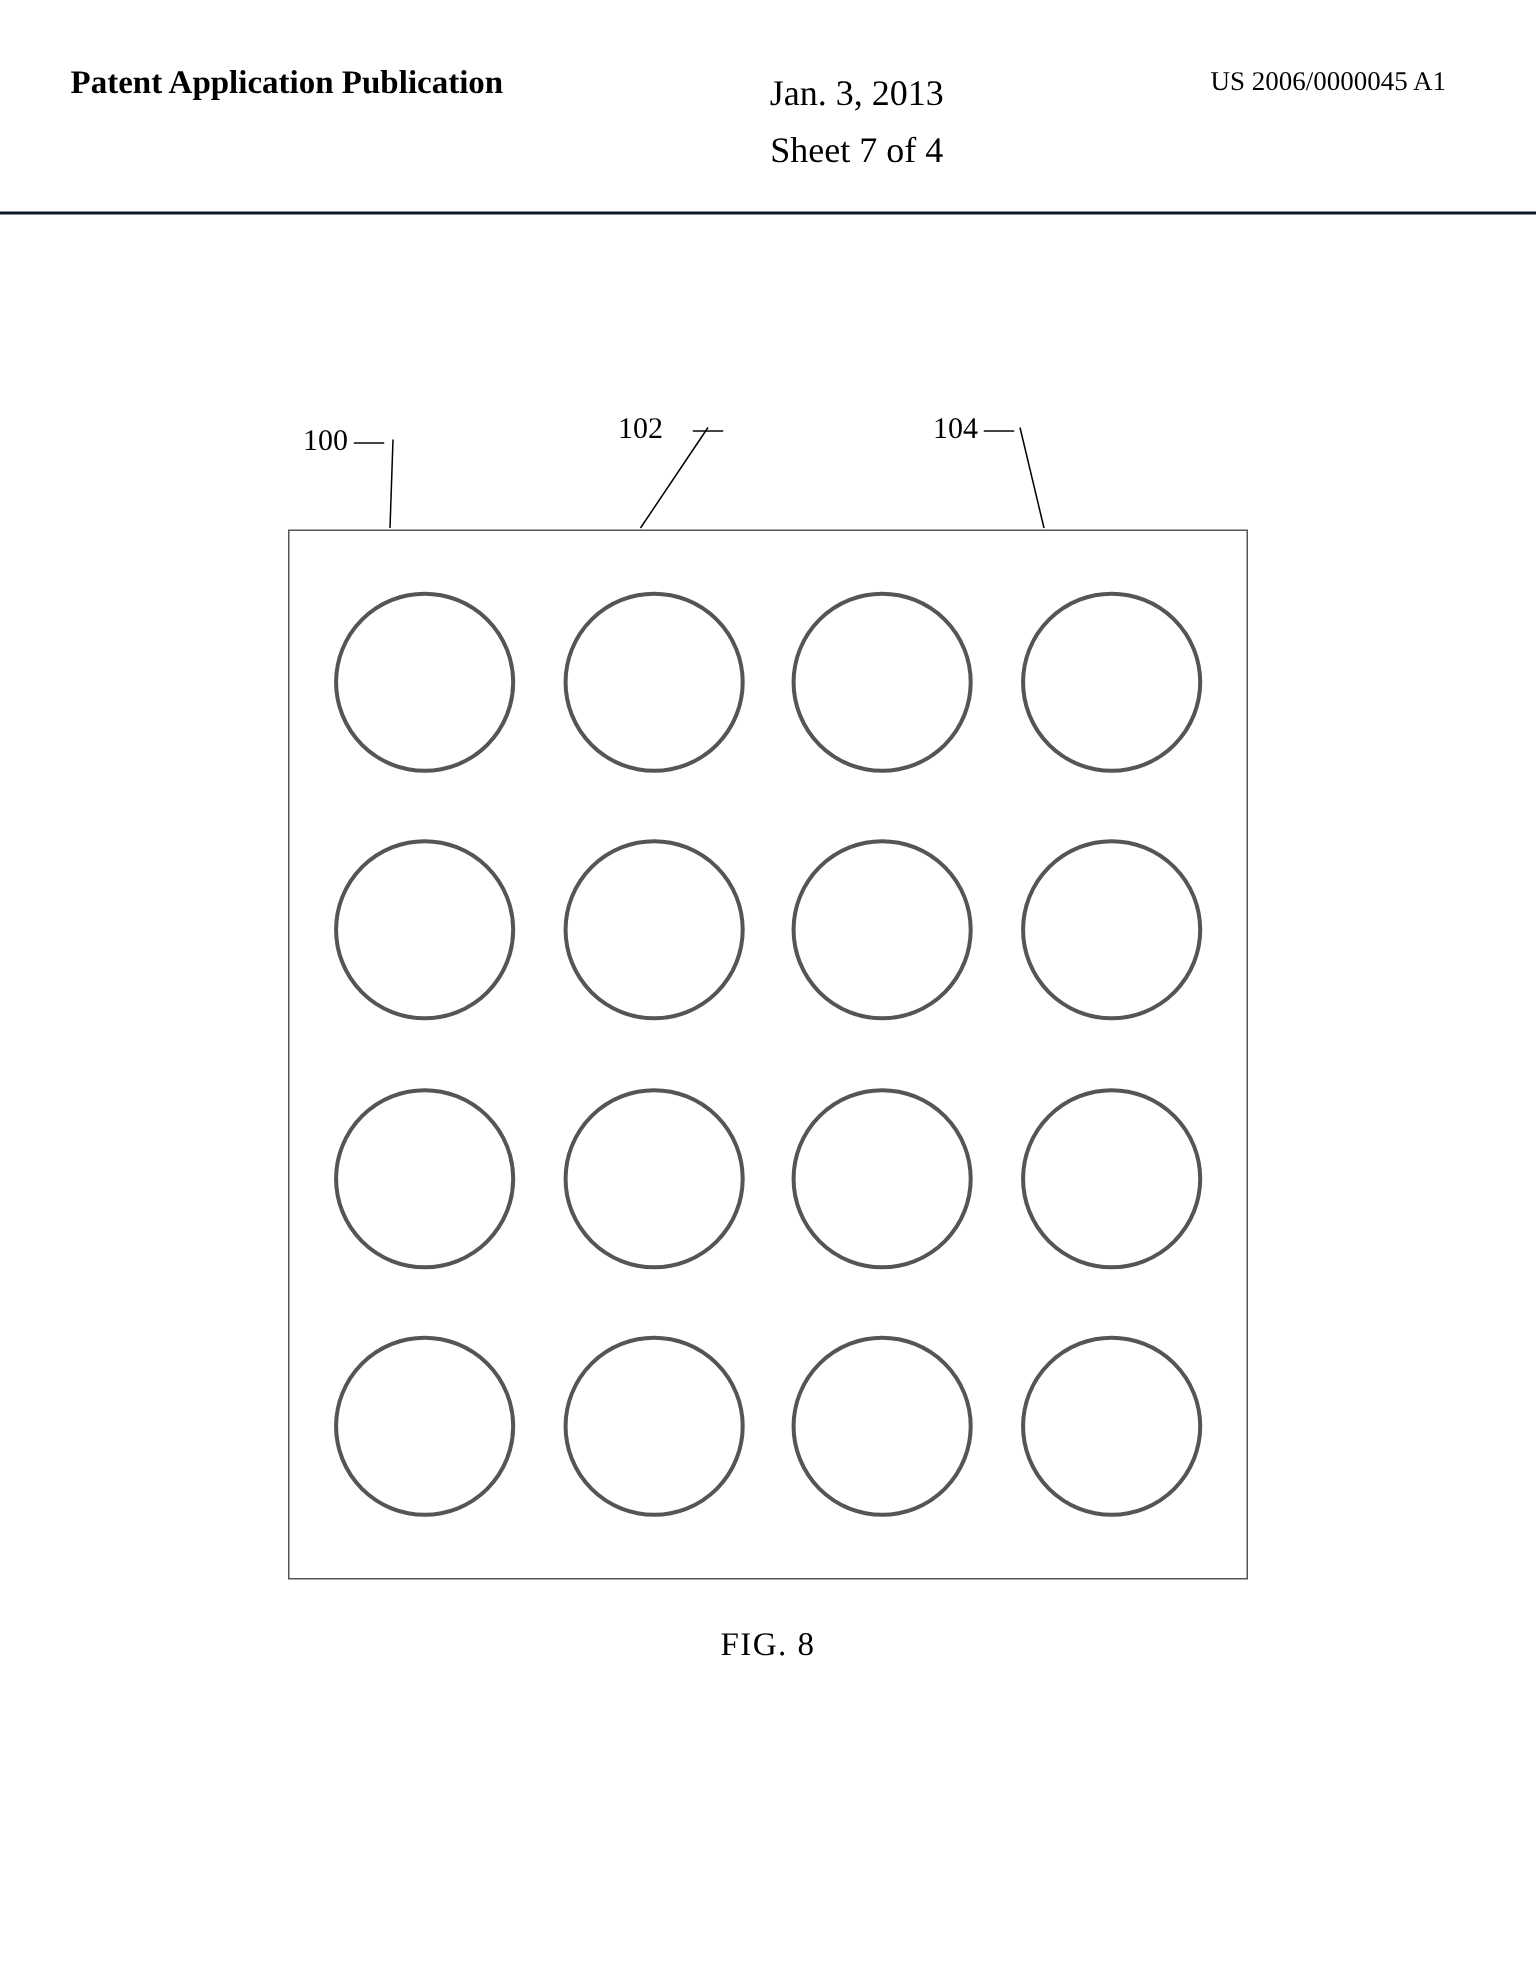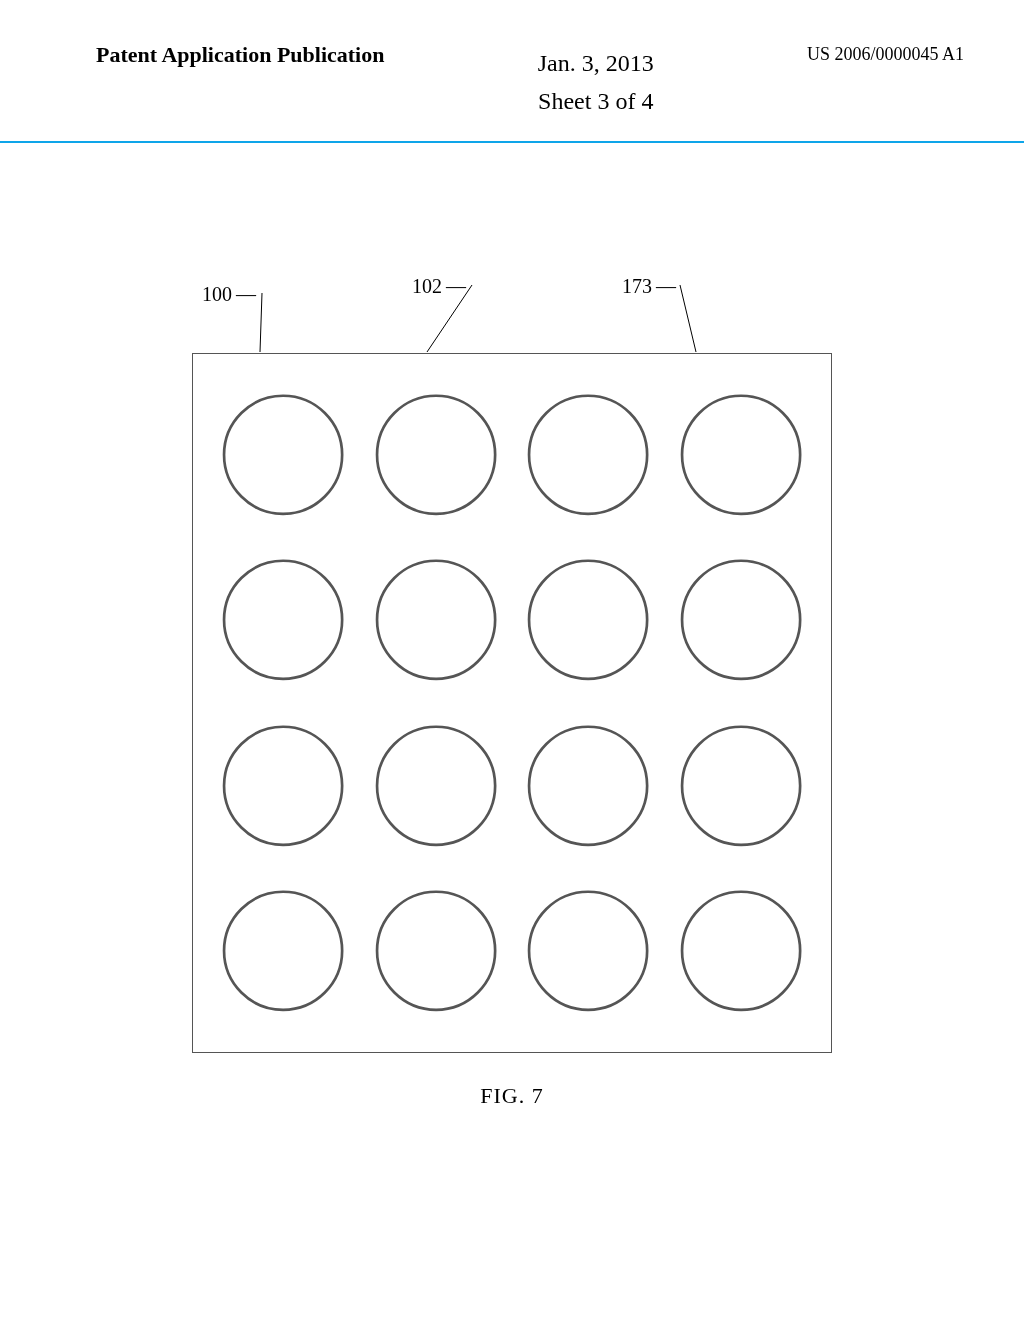--- a/index.html
+++ b/index.html
@@ -14,22 +14,22 @@
       background: #ffffff;
       font-family: 'Times New Roman', Times, serif;
       position: relative;
       overflow: hidden;
     }
 
     .header {
       display: flex;
       justify-content: space-between;
       align-items: flex-start;
-      padding: 40px 60px 20px 96px;
-      border-bottom: 2px solid #0ea5e9;
+      padding: 40px 60px 20px 47px;
+      border-bottom: 2px solid #0f172a;
     }
 
     .header-left {
       font-size: 22px;
       font-weight: bold;
       line-height: 1.4;
       max-width: 380px;
     }
 
     .header-center {
@@ -95,42 +95,42 @@
       height: 90px;
     }
   </style>
 </head>
 <body>
 
 <div class="header">
   <div class="header-left">Patent Application Publication</div>
   <div class="header-center">
     <span>Jan. 3, 2013</span><br>
-    <span>Sheet 3 of 4</span>
+    <span>Sheet 7 of 4</span>
   </div>
   <div class="header-right">US 2006/0000045 A1</div>
 </div>
 
 <div class="diagram-container">
 
   <div class="callouts-wrapper">
 
     <div style="position:absolute; left: 10px; top: 20px; display:flex; align-items:center;">
       <span style="font-size:20px; margin-right:4px;">100</span>
       <span style="font-size:20px;">―</span>
 
     </div>
 
     <div style="position:absolute; left: 220px; top: 12px; display:flex; align-items:center;">
-      <span style="font-size:20px; margin-right:4px;">102</span>
+      <span style="font-size:20px; margin-right:20px;">102</span>
       <span style="font-size:20px;">―</span>
     </div>
 
     <div style="position:absolute; left: 430px; top: 12px; display:flex; align-items:center;">
-      <span style="font-size:20px; margin-right:4px;">173</span>
+      <span style="font-size:20px; margin-right:4px;">104</span>
       <span style="font-size:20px;">―</span>
     </div>
 
     <svg style="position:absolute; top:0; left:0; width:640px; height:90px; pointer-events:none;" viewBox="0 0 640 90" preserveAspectRatio="none">
 
       <line x1="70" y1="30" x2="68" y2="89" stroke="#000" stroke-width="1"></line>
 
       <line x1="280" y1="22" x2="235" y2="89" stroke="#000" stroke-width="1"></line>
 
       <line x1="488" y1="22" x2="504" y2="89" stroke="#000" stroke-width="1"></line>
@@ -220,15 +220,15 @@
       </div>
       <div class="circle-cell">
         <svg viewBox="0 0 100 100" xmlns="http://www.w3.org/2000/svg">
           <circle cx="50" cy="50" r="44" fill="none" stroke="#555" stroke-width="2"></circle>
         </svg>
       </div>
 
     </div>
   </div>
 
-  <div class="fig-label">FIG. 7</div>
+  <div class="fig-label">FIG. 8</div>
 
 </div>
 
 </body></html>

